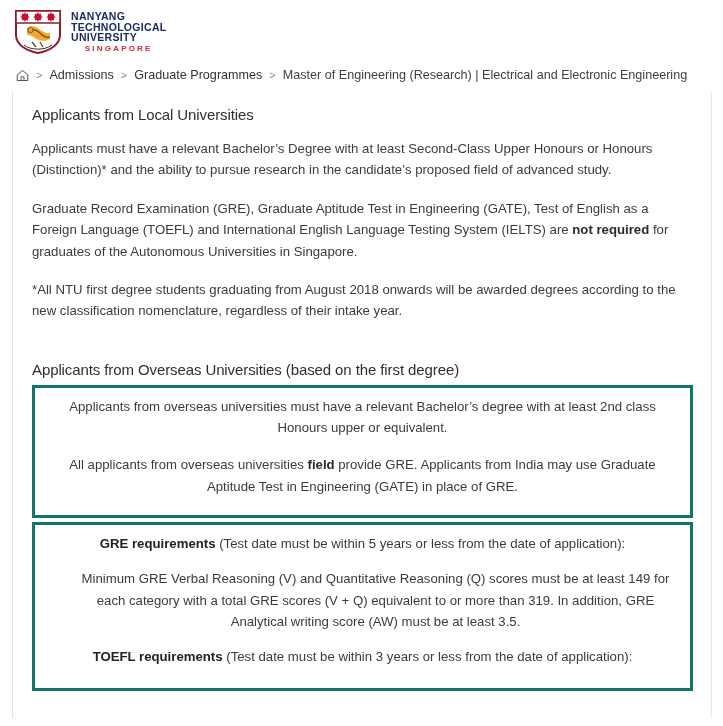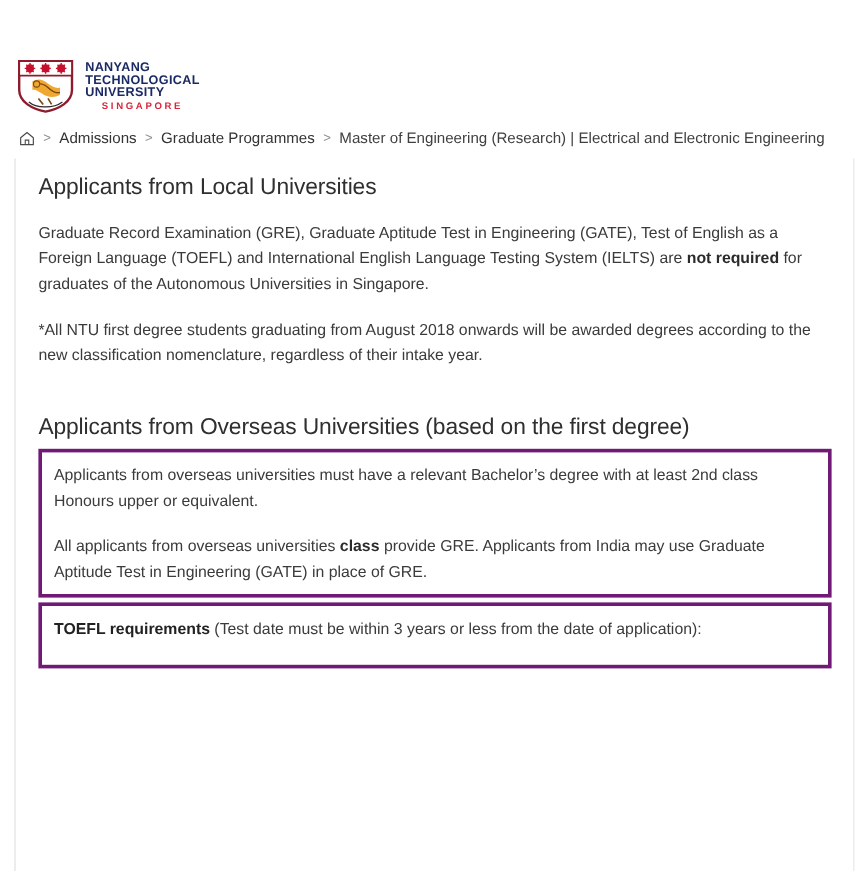--- a/index.html
+++ b/index.html
@@ -14,21 +14,20 @@
     color: #333333;
     overflow: hidden;
     position: relative;
   }
 
   
   .site-header {
     height: 62px;
     padding: 9px 0 0 14px;
     box-sizing: border-box;
-    margin-top: 40px;
   }
   .logo-lockup {
     display: flex;
     align-items: flex-start;
     gap: 9px;
   }
   .crest {
     width: 48px;
     height: 46px;
     flex: 0 0 48px;
@@ -93,21 +92,21 @@
     margin: 4px 11px 0 12px;
     border-left: 1px solid #e2e2e2;
     border-right: 1px solid #e8e8e8;
     padding: 10px 18px 0 19px;
     box-sizing: border-box;
     height: 626px;
   }
 
   h2.section-title {
     margin: 4px 0 14px 0;
-    font-size: 19px;
+    font-size: 15px;
     font-weight: normal;
     color: #2f2f2f;
     letter-spacing: -0.1px;
     line-height: 1.2;
   }
   h2.section-title.second {
     margin: 0 0 6px 0;
   }
 
   p.body-text {
@@ -115,24 +114,25 @@
     font-size: 13.2px;
     line-height: 1.62;
     color: #3b3b3b;
   }
   p.body-text b { font-weight: bold; color: #2b2b2b; }
 
   .spacer-lg { height: 22px; }
 
   
   .annot-box {
-    border: 3px solid #701a75;
+    border: 3px solid #0f766e;
     box-sizing: border-box;
-    padding: 8px 10px 2px 10px;
+    padding: 8px 10px 12px 10px;
     background: transparent;
+    text-align: center;
   }
   .annot-box.box-one { margin: 0 0 4px 0; }
   .annot-box.box-two { margin: 0; padding-bottom: 6px; }
 
   .annot-box p.body-text { margin-bottom: 16px; }
   .annot-box p.body-text:last-child { margin-bottom: 6px; }
 
   p.req-head {
     margin: 0 0 14px 0;
     font-size: 13.2px;
@@ -196,37 +196,40 @@
   <span class="sep">&gt;</span>
   <a class="crumb" href="#">Graduate Programmes</a>
   <span class="sep">&gt;</span>
   <span class="crumb current">Master of Engineering (Research) | Electrical and Electronic Engineering</span>
 </nav>
 
 <main class="content-panel">
 
   <h2 class="section-title">Applicants from Local Universities</h2>
 
+  <p class="body-text">Applicants must have a relevant Bachelor’s Degree with at least Second-Class Upper Honours or Honours (Distinction)* and the ability to pursue research in the candidate’s proposed field of advanced study.</p>
 
   <p class="body-text"><span>Graduate Record Examination (GRE), Graduate Aptitude Test in Engineering (GATE), Test of English as a Foreign Language (TOEFL) and International English Language Testing System (IELTS) are </span><b>not required</b><span> for graduates of the Autonomous Universities in Singapore.</span></p>
 
   <p class="body-text">*All NTU first degree students graduating from August 2018 onwards will be awarded degrees according to the new classification nomenclature, regardless of their intake year.</p>
 
   <div class="spacer-lg"></div>
 
   <h2 class="section-title second">Applicants from Overseas Universities (based on the first degree)</h2>
 
   <div class="annot-box box-one">
     <p class="body-text">Applicants from overseas universities must have a relevant Bachelor’s degree with at least 2nd class Honours upper or equivalent.</p>
 
-    <p class="body-text"><span>All applicants from overseas universities </span><b>class</b><span> provide GRE. Applicants from India may use Graduate Aptitude Test in Engineering (GATE) in place of GRE.</span></p>
+    <p class="body-text"><span>All applicants from overseas universities </span><b>field</b><span> provide GRE. Applicants from India may use Graduate Aptitude Test in Engineering (GATE) in place of GRE.</span></p>
 
   </div>
 
   <div class="annot-box box-two">
 
-
+    <p class="req-head"><b>GRE requirements</b><span> (Test date must be within 5 years or less from the date of application):</span></p>
+
+    <p class="req-detail">Minimum GRE Verbal Reasoning (V) and Quantitative Reasoning (Q) scores must be at least 149 for each category with a total GRE scores (V + Q) equivalent to or more than 319. In addition, GRE Analytical writing score (AW) must be at least 3.5.</p>
 
     <p class="req-head"><b>TOEFL requirements</b><span> (Test date must be within 3 years or less from the date of application):</span></p>
 
   </div>
 
 </main>
 
 </body></html>

